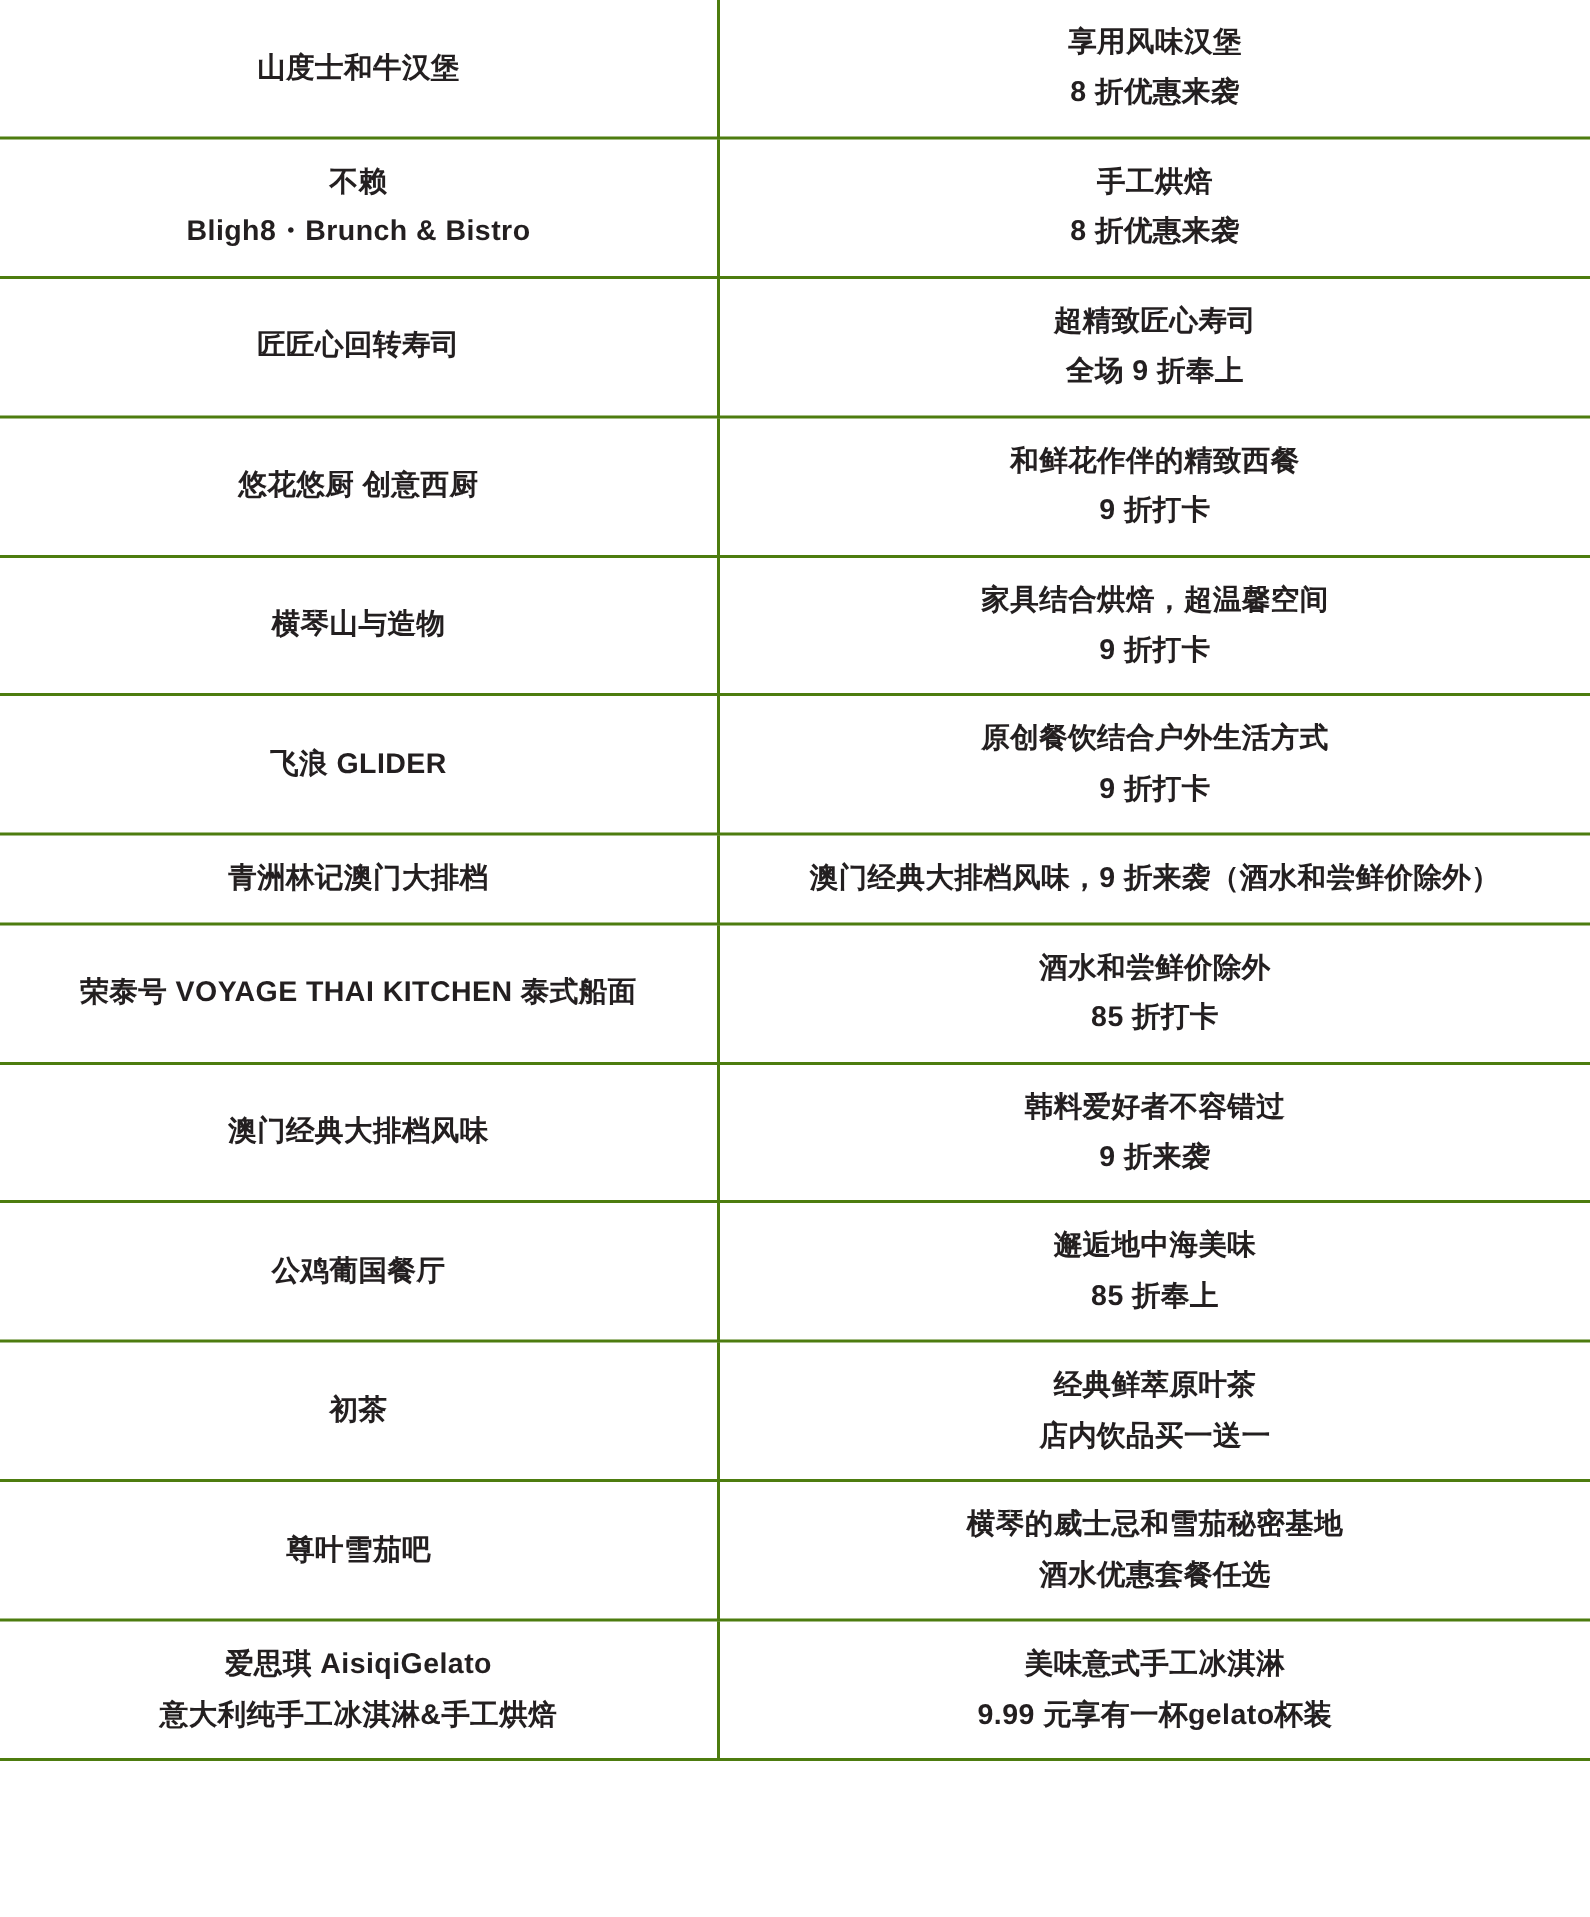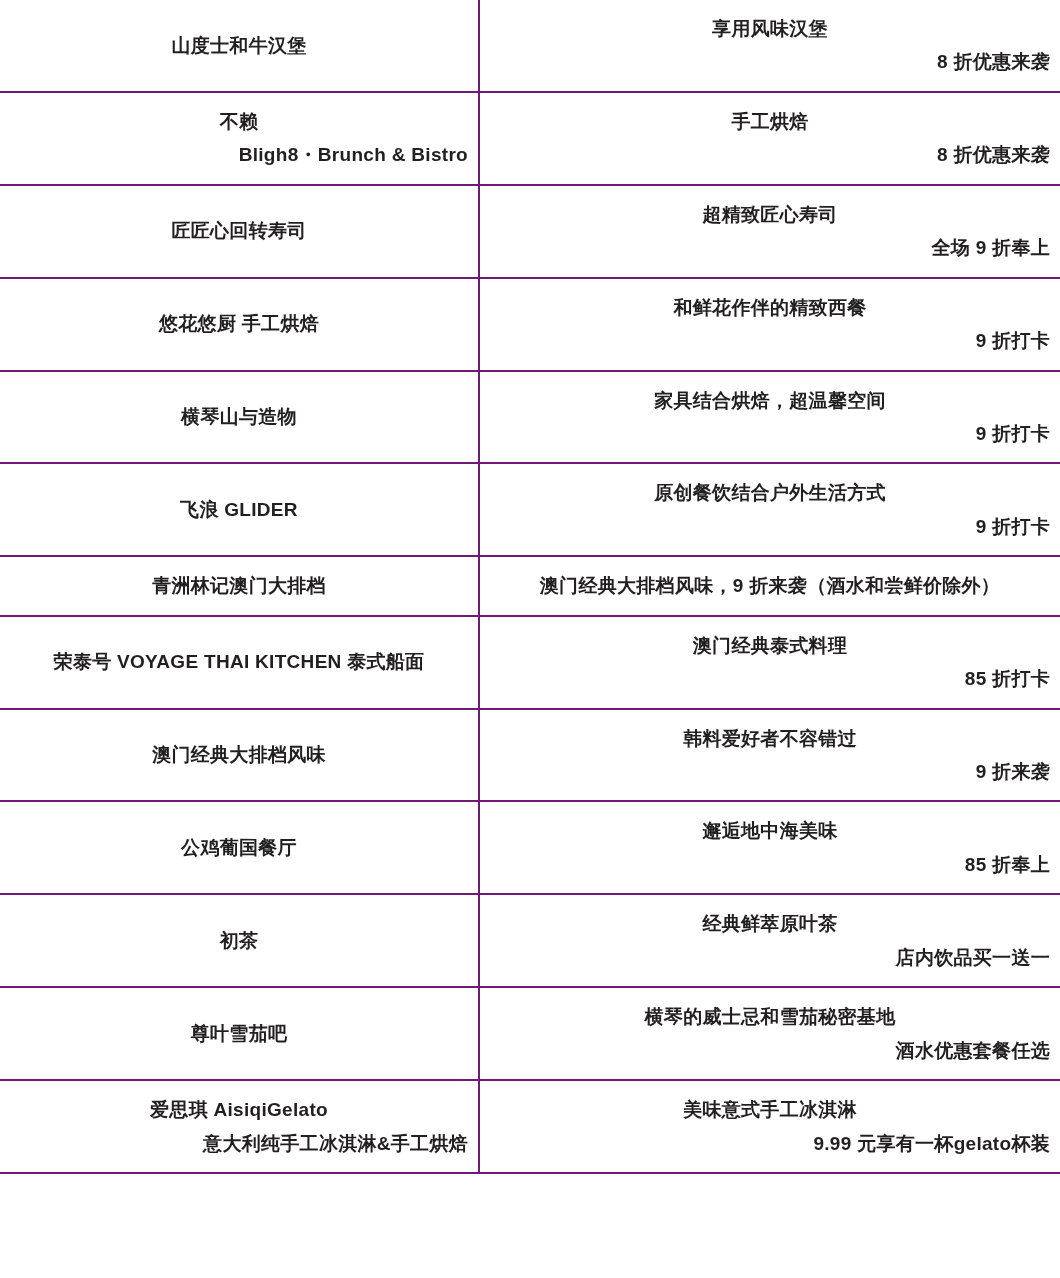--- a/index.html
+++ b/index.html
@@ -13,39 +13,38 @@
     color: #231f20;
   }
   .promo-table {
     width: 1060px;
     border-collapse: collapse;
     table-layout: fixed;
   }
   .promo-table col.c1 { width: 479px; }
   .promo-table col.c2 { width: 581px; }
   .promo-table td {
-    border: 2px solid #701a75;
+    border: 2px solid #4d7c0f;
     text-align: center;
     vertical-align: middle;
     padding: 14px 10px;
     font-size: 19px;
     font-weight: bold;
     line-height: 1.55;
     letter-spacing: 0.3px;
   }
   .promo-table tr:first-child td { border-top: none; }
   .promo-table td:first-child { border-left: none; }
   .promo-table td:last-child { border-right: none; }
   .cell-line {
     display: block;
     white-space: nowrap;
   }
   .cell-line + .cell-line {
     margin-top: 4px;
-    text-align: right;
   }
 </style>
 </head>
 <body>
 
 <table class="promo-table">
   <colgroup>
     <col class="c1">
     <col class="c2">
   </colgroup>
@@ -73,21 +72,21 @@
         <td>
           <span class="cell-line">匠匠心回转寿司</span>
         </td>
         <td>
           <span class="cell-line">超精致匠心寿司</span>
           <span class="cell-line">全场 9 折奉上</span>
         </td>
       </tr>
       <tr>
         <td>
-          <span class="cell-line">悠花悠厨 手工烘焙</span>
+          <span class="cell-line">悠花悠厨 创意西厨</span>
         </td>
         <td>
           <span class="cell-line">和鲜花作伴的精致西餐</span>
           <span class="cell-line">9 折打卡</span>
         </td>
       </tr>
       <tr>
         <td>
           <span class="cell-line">横琴山与造物</span>
         </td>
@@ -111,21 +110,21 @@
         </td>
         <td>
           <span class="cell-line">澳门经典大排档风味，9 折来袭（酒水和尝鲜价除外）</span>
         </td>
       </tr>
       <tr>
         <td>
           <span class="cell-line">荣泰号 VOYAGE THAI KITCHEN 泰式船面</span>
         </td>
         <td>
-          <span class="cell-line">澳门经典泰式料理</span>
+          <span class="cell-line">酒水和尝鲜价除外</span>
           <span class="cell-line">85 折打卡</span>
         </td>
       </tr>
       <tr>
         <td>
           <span class="cell-line">澳门经典大排档风味</span>
         </td>
         <td>
           <span class="cell-line">韩料爱好者不容错过</span>
           <span class="cell-line">9 折来袭</span>

